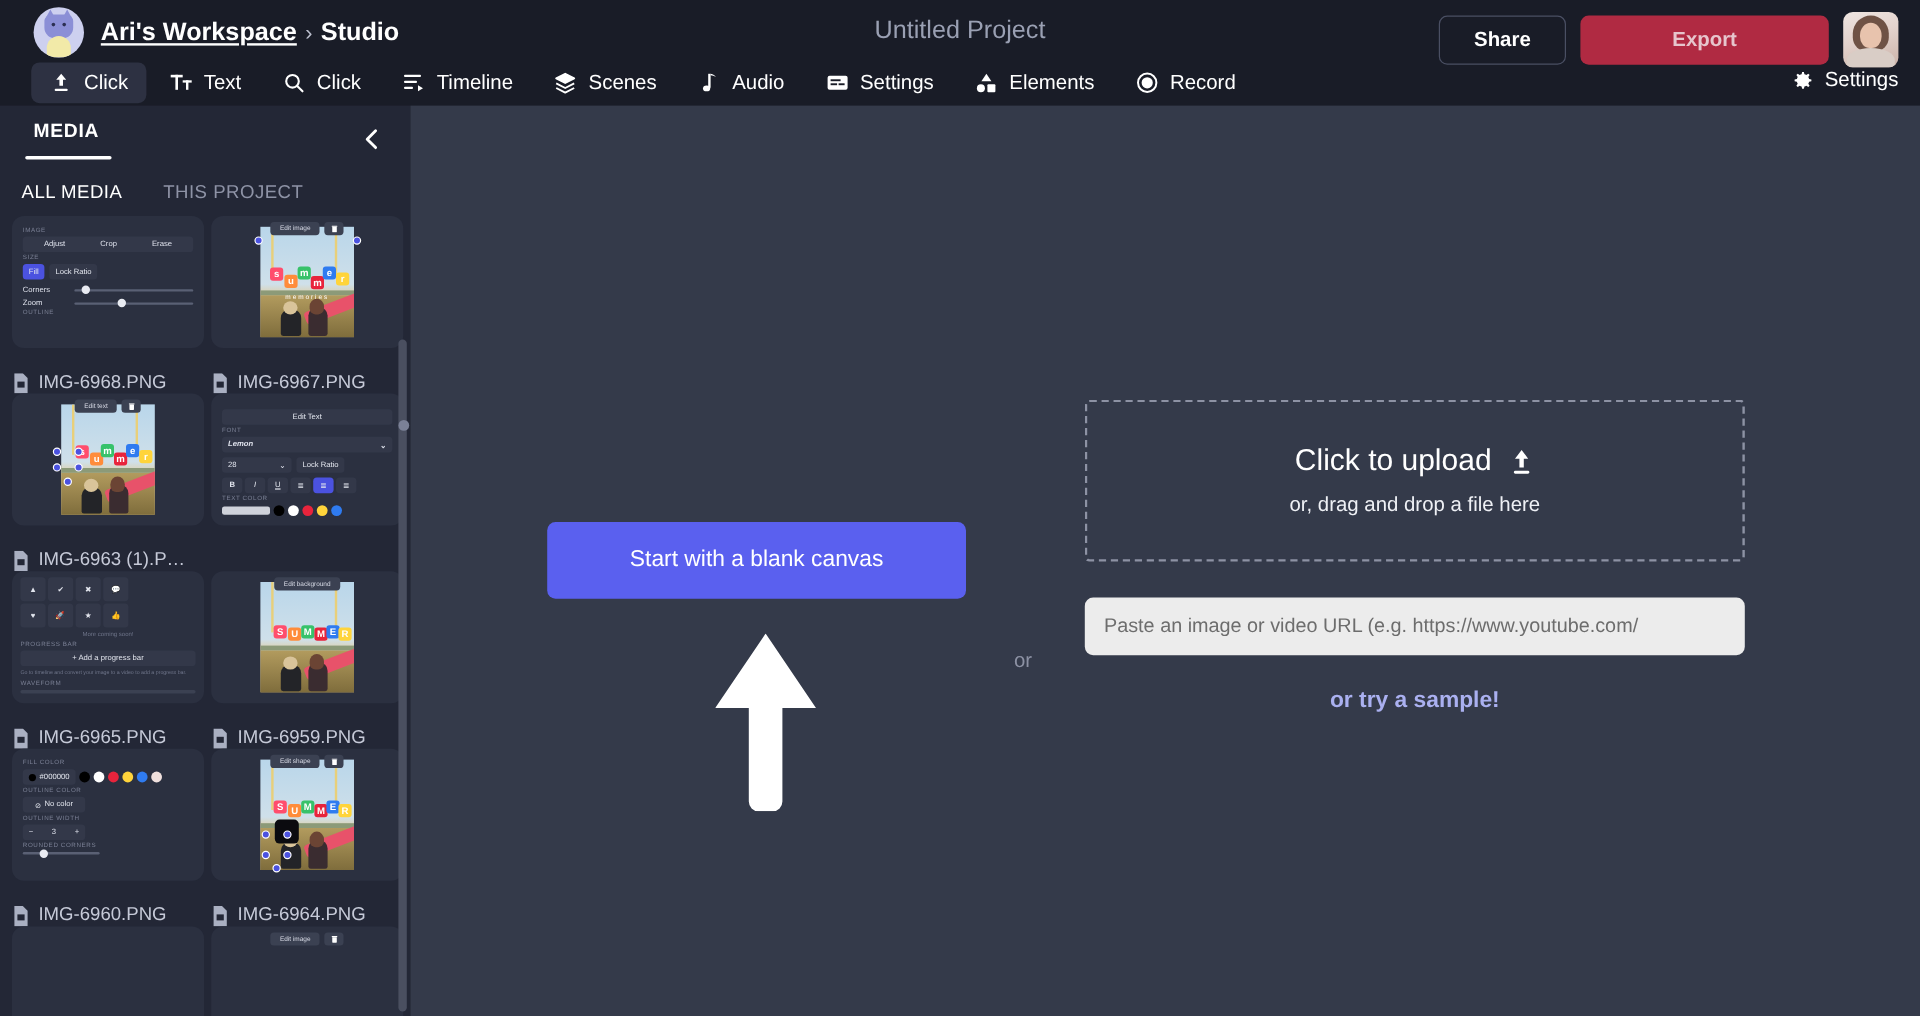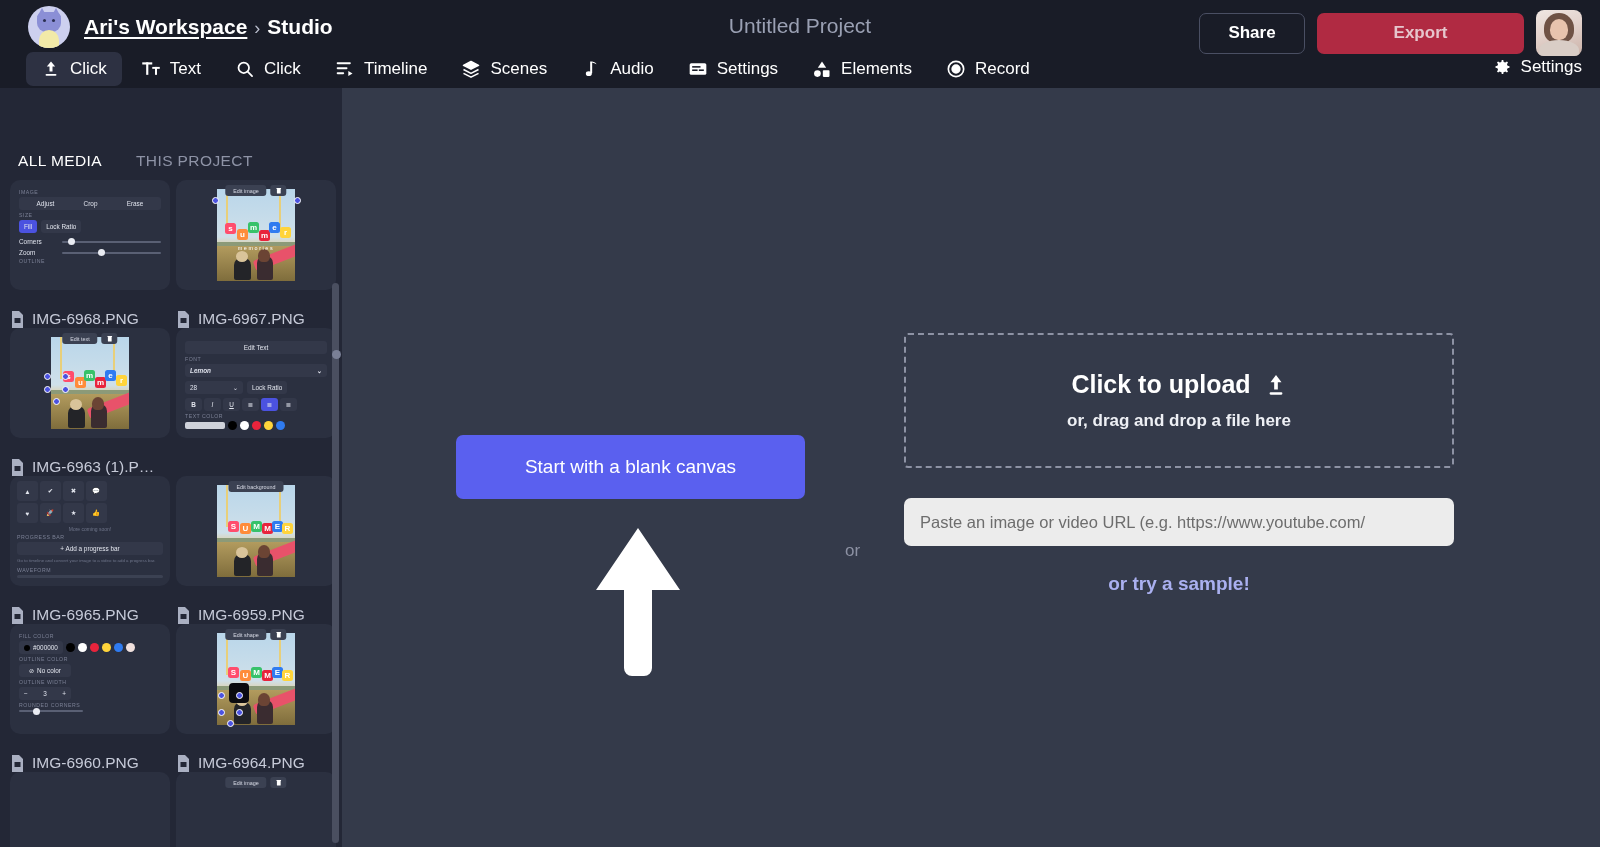--- a/index.html
+++ b/index.html
@@ -274,21 +274,21 @@
     position: absolute; left: 503px; top: 453px;
     color: #8c91a3; font-size: 17px;
   }
   #big-arrow {
     position: absolute; left: 254px; top: 440px; width: 84px; height: 148px;
   }
   #dropzone {
     position: absolute; left: 562px; top: 245px; width: 550px; height: 135px;
     border: 2px dashed #8d92a4; border-radius: 4px;
     display: flex; flex-direction: column; align-items: center; justify-content: center;
-    gap: 12px; cursor: pointer; font-weight: bold;
+    gap: 12px; cursor: pointer;
   }
   #dz-main {
     display: flex; align-items: center; gap: 14px;
     color: #ffffff; font-size: 25px;
   }
   #dz-sub { color: #eef0f5; font-size: 17px; }
   #url-input {
     position: absolute; left: 562px; top: 410px; width: 550px; height: 48px;
     background: #ececec; border: none; border-radius: 7px;
     padding: 0 16px; font-size: 16.5px; color: #333; font-family: inherit;
@@ -420,20 +420,29 @@
       <svg class="nav-ico" viewBox="0 0 24 24" fill="#fff">
         <path d="M12 8.2a3.8 3.8 0 100 7.6 3.8 3.8 0 000-7.6zm9 4.7v-1.8l-2.3-.5a6.9 6.9 0 00-.8-1.9l1.3-2-1.3-1.3-2 1.3a6.9 6.9 0 00-1.9-.8L13.5 3.6h-1.8l-.5 2.3a6.9 6.9 0 00-1.9.8l-2-1.3L6 6.7l1.3 2a6.9 6.9 0 00-.8 1.9l-2.3.5v1.8l2.3.5c.2.7.4 1.3.8 1.9l-1.3 2 1.3 1.3 2-1.3c.6.4 1.2.6 1.9.8l.5 2.3h1.8l.5-2.3c.7-.2 1.3-.4 1.9-.8l2 1.3 1.3-1.3-1.3-2c.4-.6.6-1.2.8-1.9z"></path>
       </svg>
       <span>Settings</span>
     </div>
   </div>
 </div>
 
 <div id="sidebar">
 
+  <div id="media-head">
+    <div id="media-title">MEDIA</div>
+    <div id="media-underline"></div>
+    <div id="collapse-btn">
+      <svg width="20" height="24" viewBox="0 0 20 24" fill="none" stroke="#fff" stroke-width="2.4" stroke-linecap="round" stroke-linejoin="round">
+        <polyline points="13,5 6,12 13,19"></polyline>
+      </svg>
+    </div>
+  </div>
 
   <div id="subtabs">
     <span class="subtab active">ALL MEDIA</span>
     <span class="subtab inactive">THIS PROJECT</span>
   </div>
 
   <div id="media-scroll">
     <div id="media-grid">
 
       <div class="media-cell">

